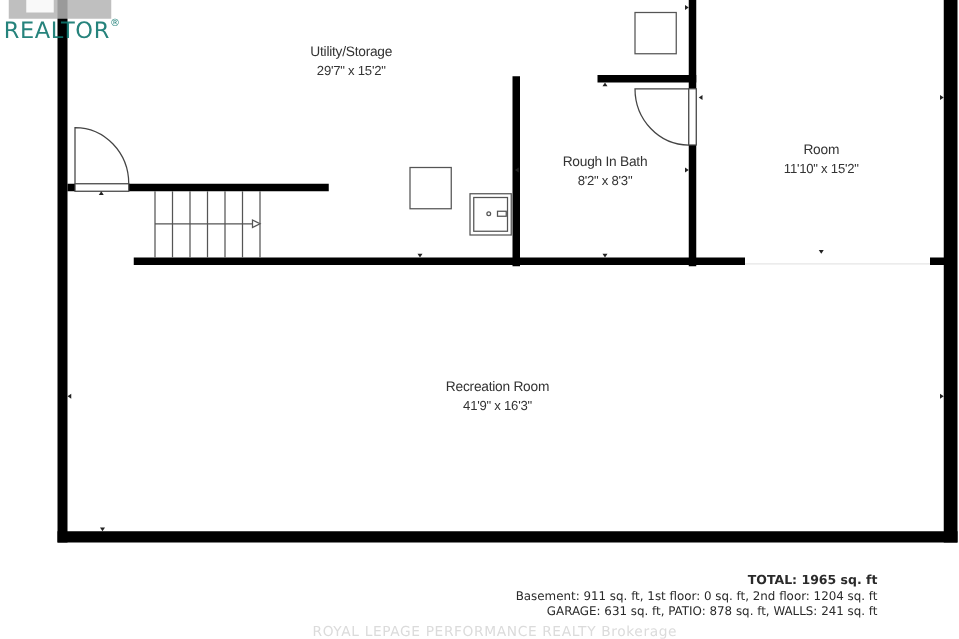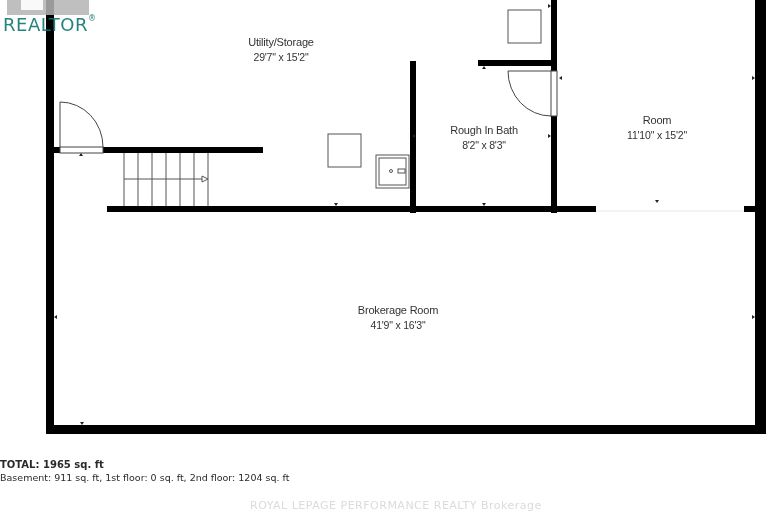--- a/index.html
+++ b/index.html
@@ -5,21 +5,21 @@
     html, body { margin: 0; padding: 0; background: #ffffff; }
     body { width: 767px; height: 511px; position: relative; overflow: hidden; font-family: "Liberation Sans", sans-serif; }
     .plan { position: absolute; left: 0; top: 0; width: 767px; height: 440px; }
     .room-label { position: absolute; text-align: center; color: #333; font-family: Liberation Sans, sans-serif; font-size: 11px; line-height: 15px; transform: translateX(-50%); white-space: nowrap; letter-spacing: -0.2px; }
     .room-label .dim { font-size: 10.5px; }
     .realtor { position: absolute; left: 3px; top: 0; width: 92px; height: 38px; }
     .realtor .box { position: absolute; left: 4px; top: 0; width: 82px; height: 15px; background: #b5b5b5; opacity: 0.85; }
     .realtor .box::after { content: ""; position: absolute; left: 14px; top: 0; width: 22px; height: 10px; background: #ffffff; opacity: 0.9; }
     .realtor .word { position: absolute; left: 0; top: 14px; font-family: "DejaVu Sans", sans-serif; font-size: 18px; color: #0f766e; letter-spacing: 0.5px; opacity: 0.9; }
     .realtor .word sup { font-size: 8px; vertical-align: top; position: relative; top: 0px; }
-    .summary { position: absolute; left: 0; top: 459px; width: 702px; text-align: left; font-family: "DejaVu Sans", sans-serif; color: #2a2a2a; font-size: 9.5px; line-height: 12.5px; }
+    .summary { position: absolute; left: 0; top: 459px; width: 702px; text-align: right; font-family: "DejaVu Sans", sans-serif; color: #2a2a2a; font-size: 9.5px; line-height: 12.5px; }
     .summary .total { font-weight: bold; font-size: 10px; }
     .watermark { position: absolute; left: 250px; top: 499px; width: 340px; height: 14px; font-family: "DejaVu Sans", sans-serif; font-size: 11px; color: #cccccc; opacity: 0.7; white-space: nowrap; overflow: hidden; letter-spacing: 0.5px; }
   </style>
 </head>
 <body>
 
 <svg class="plan" width="767" height="440" viewBox="0 0 767 440" xmlns="http://www.w3.org/2000/svg">
   <g fill="#000">
 
     <rect x="46" y="0" width="8" height="434"></rect>
@@ -107,22 +107,23 @@
   <div>Rough In Bath</div>
   <div class="dim">8'2" x 8'3"</div>
 </div>
 
 <div class="room-label" style="left:657px; top:65px;margin-top:48px;">
   <div>Room</div>
   <div class="dim">11'10" x 15'2"</div>
 </div>
 
 <div class="room-label" style="left:398px; top:303px;">
-  <div>Brokerage Room</div>
+  <div>Recreation Room</div>
   <div class="dim">41'9" x 16'3"</div>
 </div>
 
 <div class="summary">
   <div class="total">TOTAL: 1965 sq. ft</div>
   <div>Basement: 911 sq. ft, 1st floor: 0 sq. ft, 2nd floor: 1204 sq. ft</div>
+  <div>GARAGE: 631 sq. ft, PATIO: 878 sq. ft, WALLS: 241 sq. ft</div>
 </div>
 
 <div class="watermark">ROYAL LEPAGE PERFORMANCE REALTY Brokerage</div>
 
 </body></html>

